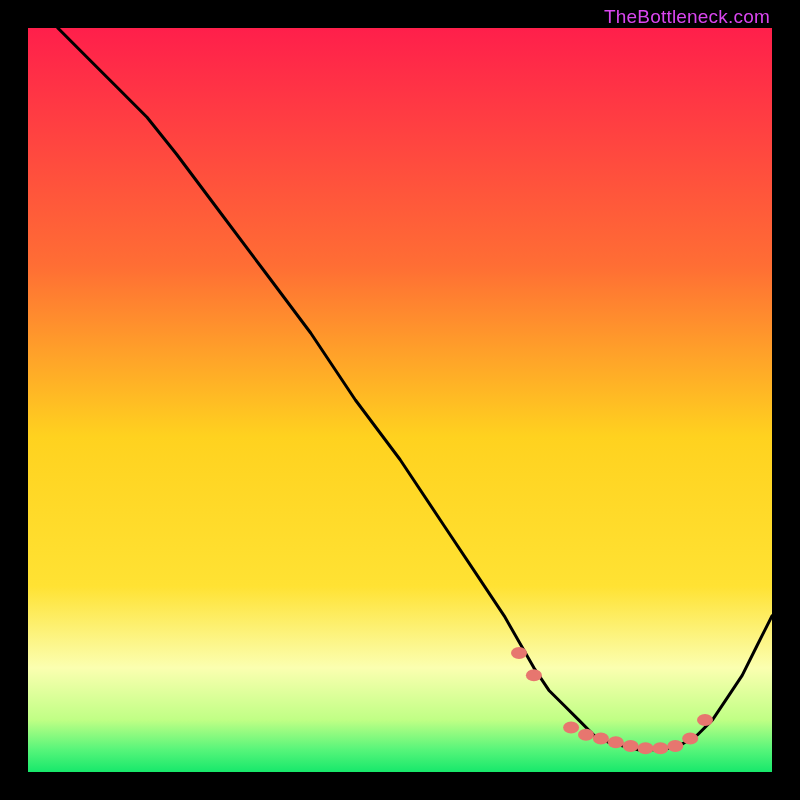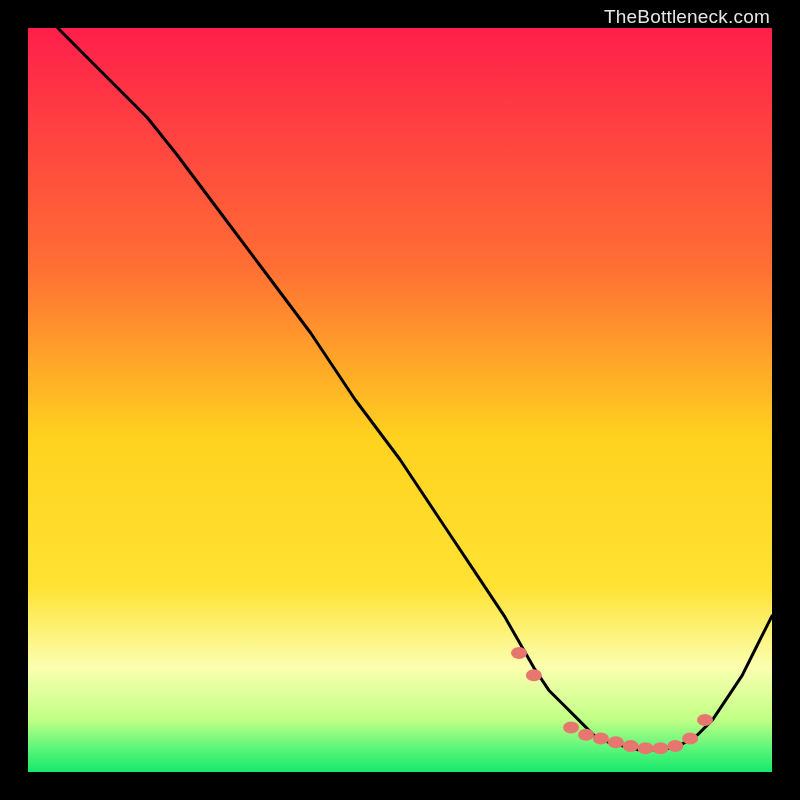--- a/index.html
+++ b/index.html
@@ -33,21 +33,21 @@
   .curve, .dots {
     position: absolute;
     inset: 0;
   }
   .watermark {
     position: absolute;
     right: 30px;
     top: 6px;
     font-family: Arial, Helvetica, sans-serif;
     font-size: 19px;
-    color: #e5e5e5;
+    color: #d946ef;
     letter-spacing: 0.2px;
   }
 </style>
 </head>
 <body>
 
 <div class="chart-frame">
 
   <div class="plot-area">
 

